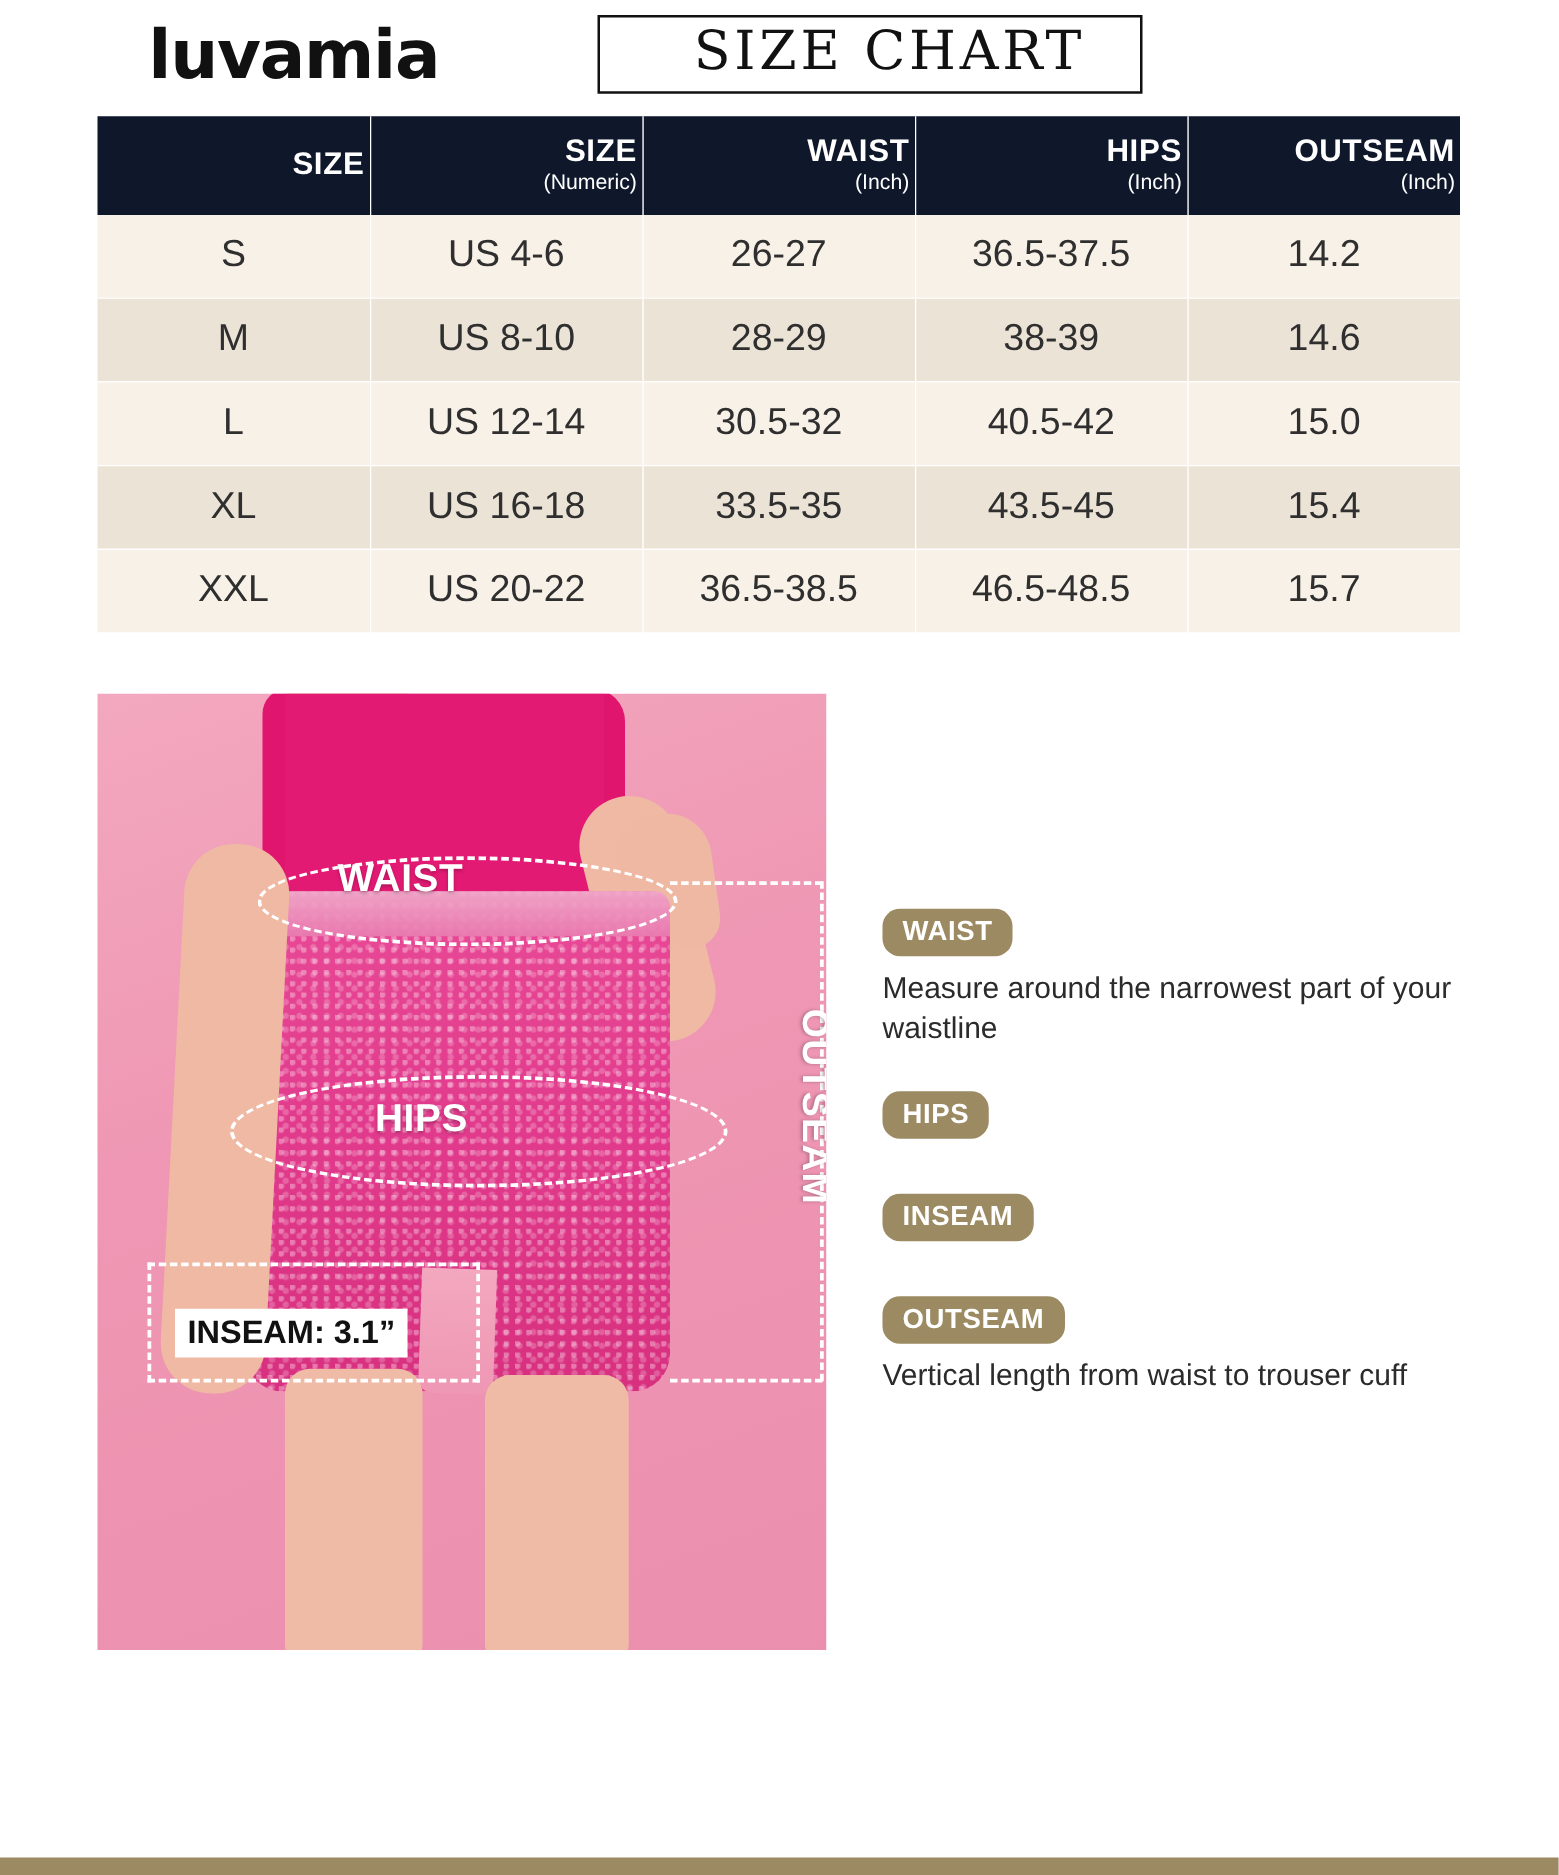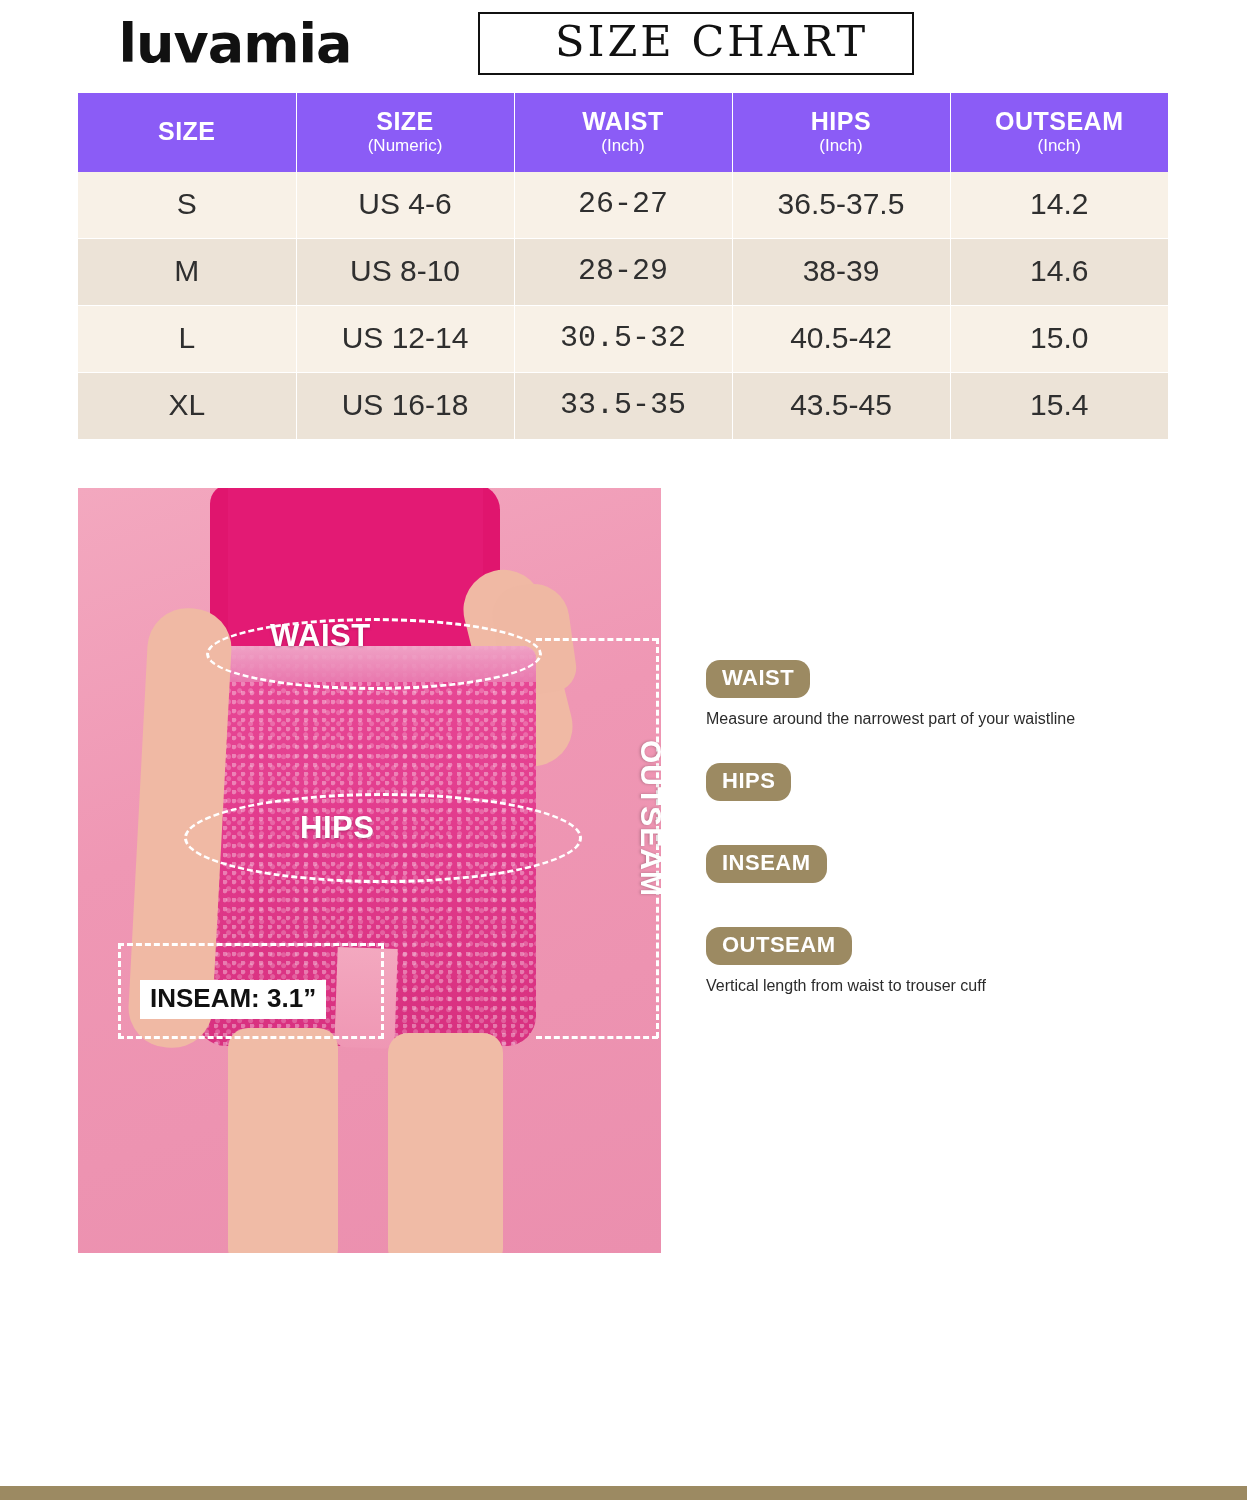--- a/index.html
+++ b/index.html
@@ -48,25 +48,25 @@
   
   .table-wrap {
     margin: 0 78px 0 78px;
   }
   table.size-chart {
     width: 1090px;
     border-collapse: collapse;
     table-layout: fixed;
   }
   table.size-chart th {
-    background: #8b5cf6;
+    background: #0f172a;
     color: #ffffff;
     font-weight: 700;
     padding: 14px 4px 16px 4px;
-    text-align: center;
+    text-align: right;
     border-right: 1px solid #ffffff;
     line-height: 1.15;
   }
   table.size-chart th:last-child { border-right: none; }
   .th-main {
     font-size: 25px;
     letter-spacing: .5px;
     display: block;
   }
   .th-sub {
@@ -80,21 +80,21 @@
     color: #2f2f2f;
     padding: 15px 4px 17px 4px;
     border-right: 1px solid #ffffff;
     border-bottom: 1px solid #ffffff;
   }
   table.size-chart td:last-child { border-right: none; }
   tr.row-odd td { background: #f8f1e7; }
   tr.row-even td { background: #ece3d7; }
   td.col-first { width: 180px; }
   td.col-second { width: 248px; }
-  td.col-third { width: 230px; font-family: Liberation Mono, monospace; }
+  td.col-third { width: 230px; }
   td.col-fourth { width: 238px; }
 
   
   .lower {
     display: flex;
     margin-top: 48px;
     padding-left: 78px;
   }
 
   
@@ -280,21 +280,21 @@
     background: #9c8a62;
     color: #ffffff;
     font-size: 22px;
     font-weight: 700;
     letter-spacing: .5px;
     padding: 5px 16px 7px 16px;
     border-radius: 14px;
     margin-bottom: 10px;
   }
   .def-text {
-    font-size: 16px;
+    font-size: 24px;
     line-height: 1.35;
     color: #2b2b2b;
     max-width: 480px;
   }
 
   
   .bottom-bar {
     position: absolute;
     left: 0;
     bottom: 0;
@@ -361,20 +361,27 @@
         <td class="col-fourth">40.5-42</td>
         <td>15.0</td>
       </tr>
       <tr class="row-even">
         <td class="col-first">XL</td>
         <td class="col-second">US 16-18</td>
         <td class="col-third">33.5-35</td>
         <td class="col-fourth">43.5-45</td>
         <td>15.4</td>
       </tr>
+      <tr class="row-odd">
+        <td class="col-first">XXL</td>
+        <td class="col-second">US 20-22</td>
+        <td class="col-third">36.5-38.5</td>
+        <td class="col-fourth">46.5-48.5</td>
+        <td>15.7</td>
+      </tr>
     </tbody>
   </table>
 </div>
 
 <div class="lower">
 
   <div class="photo">
     <div class="hair"></div>
     <div class="model-top"></div>
     <div class="model-torso"></div>

